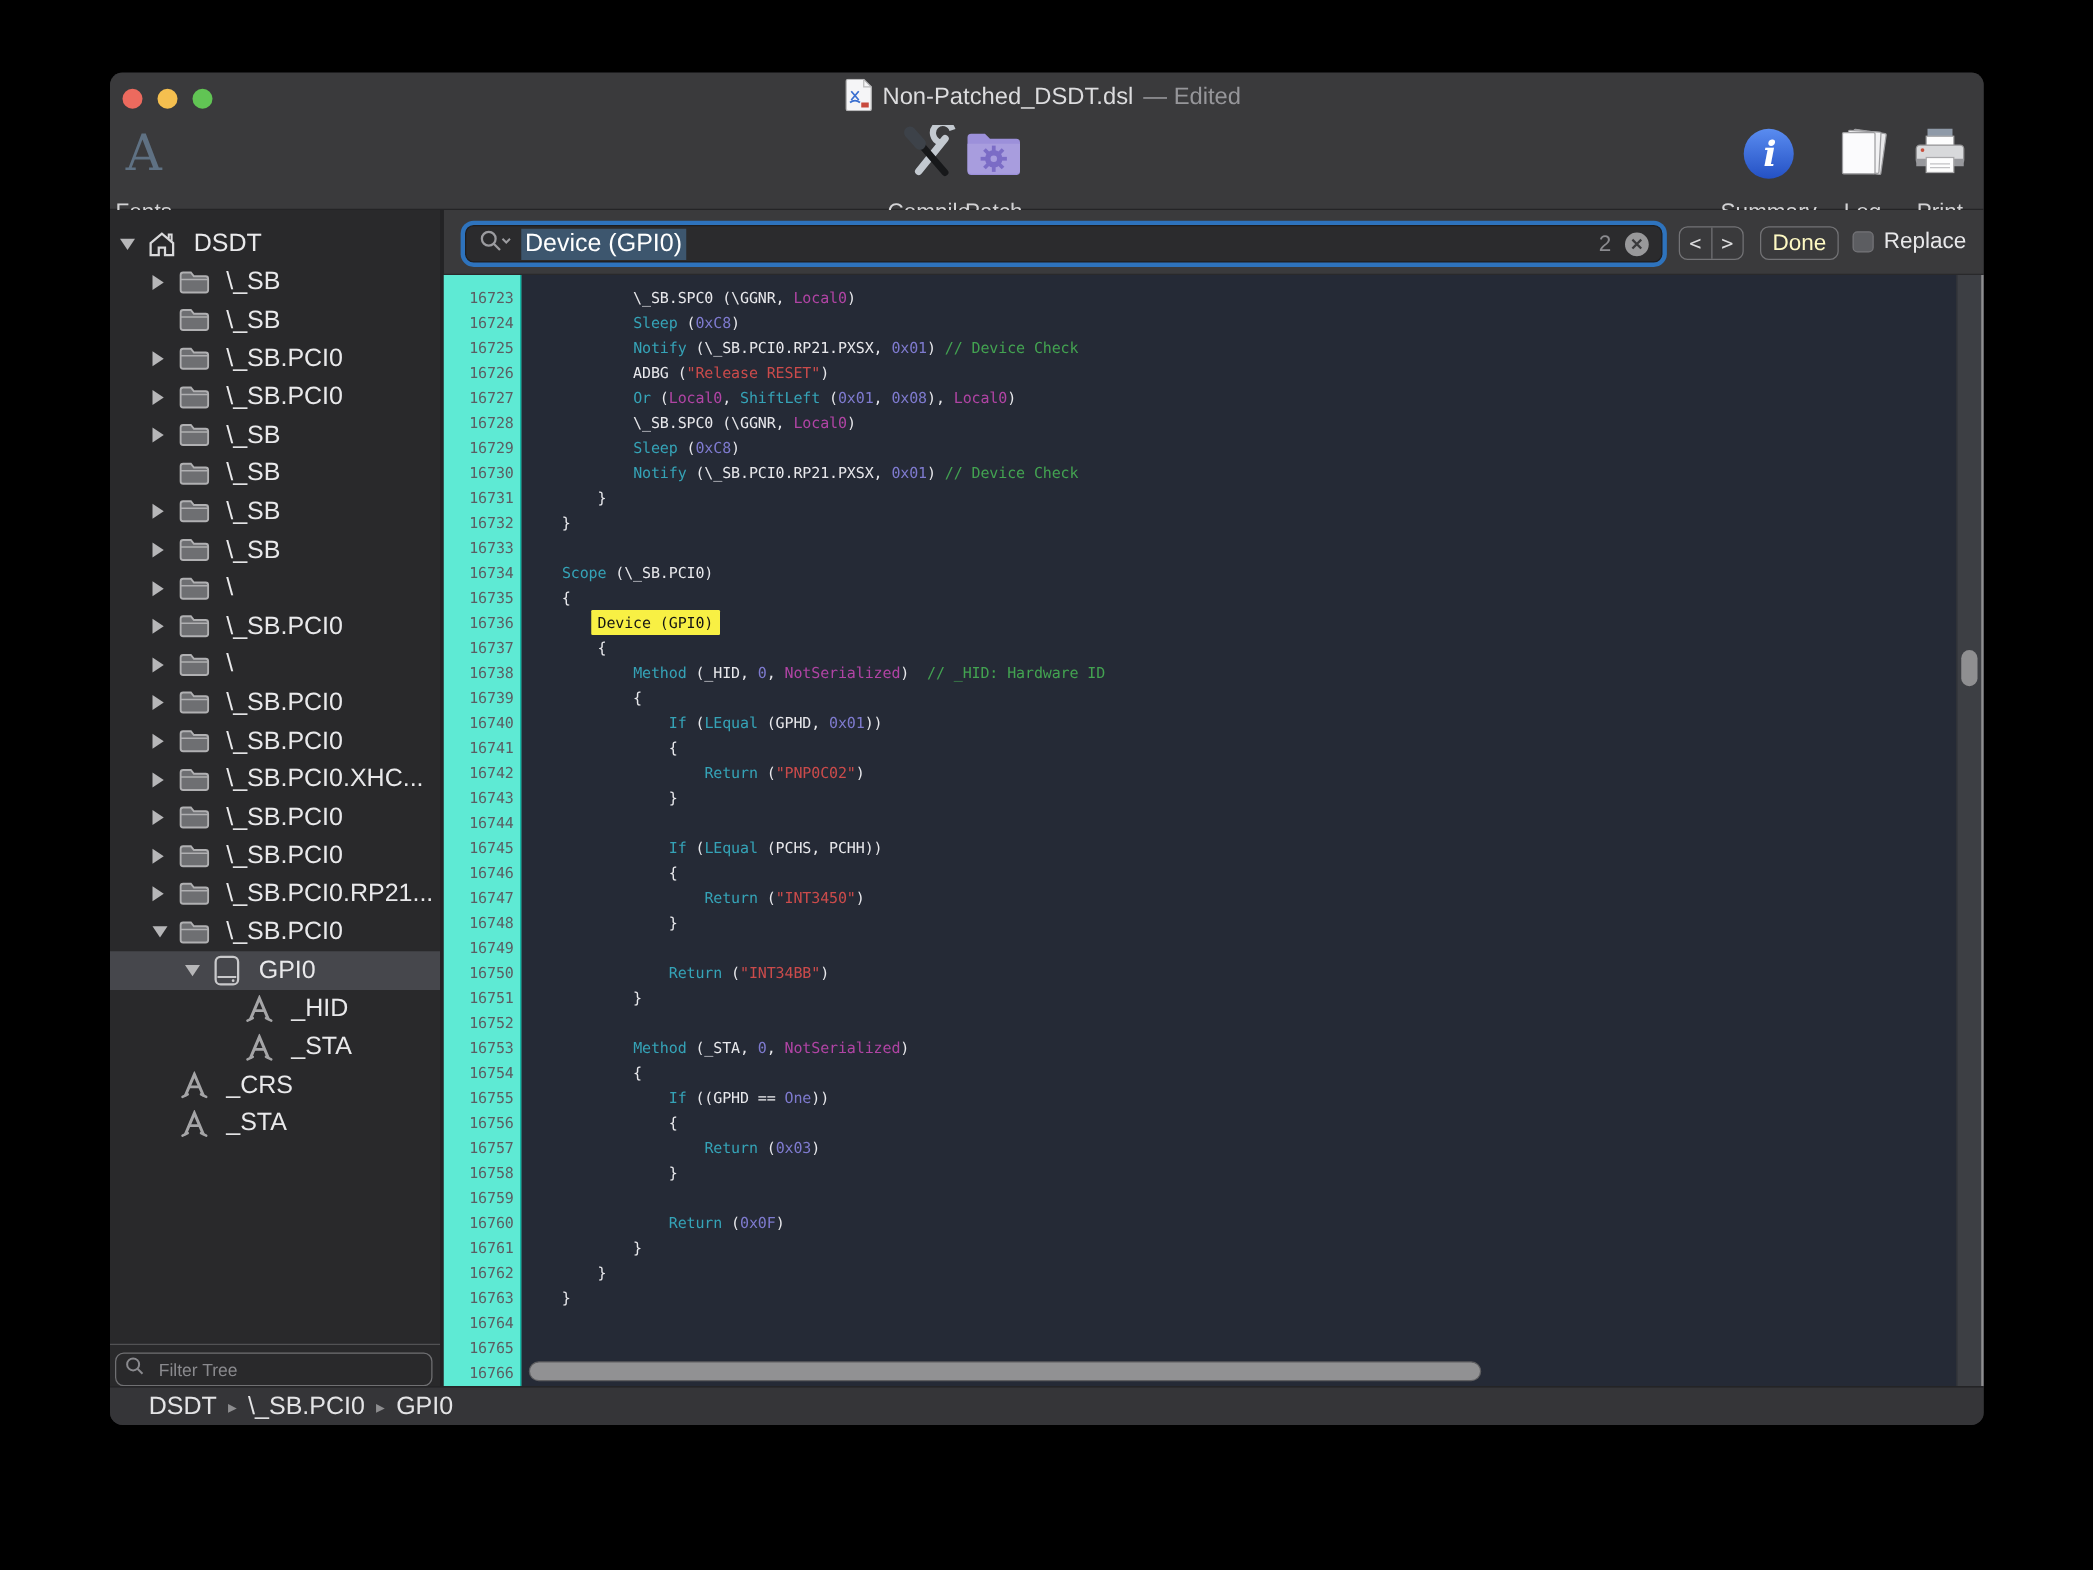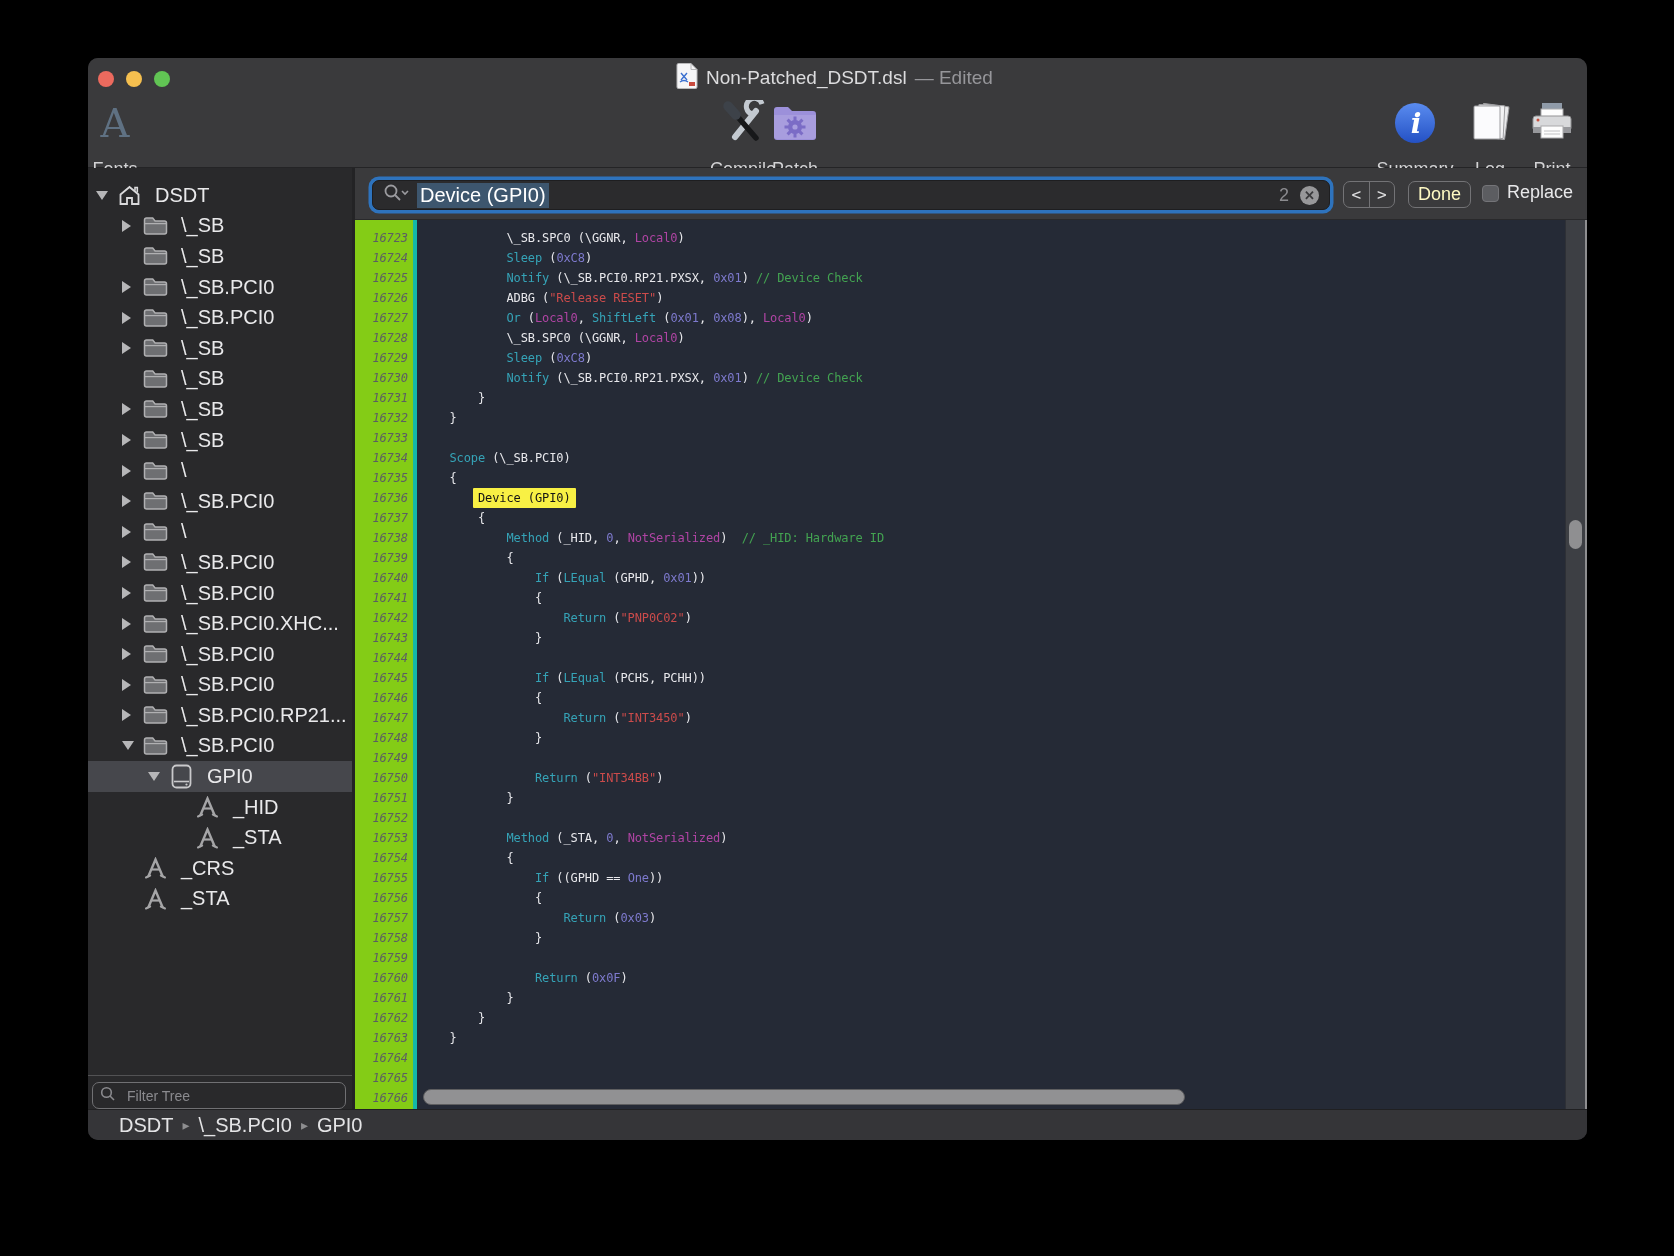--- a/index.html
+++ b/index.html
@@ -47,21 +47,21 @@
   .disc { width:21px; flex:0 0 21px; display:flex; align-items:center; justify-content:flex-start; }
   .disc.closed::before { content:""; border-left:9px solid #b6b6b8; border-top:6px solid transparent; border-bottom:6px solid transparent; }
   .disc.open::before { content:""; border-top:9px solid #b6b6b8; border-left:6px solid transparent; border-right:6px solid transparent; }
   .ticn { width:25px; flex:0 0 25px; height:26px; margin-right:13px; display:flex; align-items:center; justify-content:center; }
   #tree-bottom { position:absolute; left:0; right:0; top:907px; height:1px; background:#525254; }
   #filter-field { position:absolute; left:4px; right:6px; top:914px; height:27px; border:1.5px solid #707073; border-radius:7px; display:flex; align-items:center; padding:0 7px; }
   #filter-placeholder { font-size:14px; color:#8a8a8e; margin-left:11px; }
 
   
   #editor { position:absolute; left:267px; top:162px; right:0; bottom:31px; background:#252a36; }
-  #gutter { position:absolute; left:0; top:0; bottom:0; width:62px; background:#84cc16; border-right:4px solid #14b8a6; padding-top:8px;font-style:italic; }
+  #gutter { position:absolute; left:0; top:0; bottom:0; width:62px; background:#5eead4; border-right:1px solid #14b8a6; padding-top:8px; }
   .lnum { height:20px; line-height:20px; font-family:"DejaVu Sans Mono",monospace; font-size:12px; letter-spacing:-0.1px; color:#5c5e63; text-align:right; padding-right:5px; }
   #codepane { position:absolute; left:63px; top:0; right:22px; bottom:0; padding-top:8px; padding-left:3px; overflow:hidden; }
   .cline { height:20px; line-height:20px; font-family:"DejaVu Sans Mono",monospace; font-size:12px; letter-spacing:-0.1px; white-space:pre; color:#e8e8ec; }
   .k { color:#35a3b7; } .v { color:#b044a4; } .n { color:#7e7ace; }
   .c { color:#43a351; } .s { color:#cb4b4b; }
   .hl { background:#f8f044; color:#141414; padding:3px 5px; margin-left:-5px; border-radius:1px; }
   #vtrack { position:absolute; right:0; top:0; bottom:0; width:22px; background:#3d3f44; border-left:1px solid #2e3036; }
   #vedge { position:absolute; right:0; top:0; bottom:0; width:2px; background:#8e8e90; }
   #vthumb { position:absolute; right:5px; top:300px; width:13px; height:29px; border-radius:6.5px; background:#8f8f91; }
   #hthumb { position:absolute; left:68px; top:869px; width:762px; height:16px; border-radius:8px; background:#919193; border:1px solid #5e5e60; }

